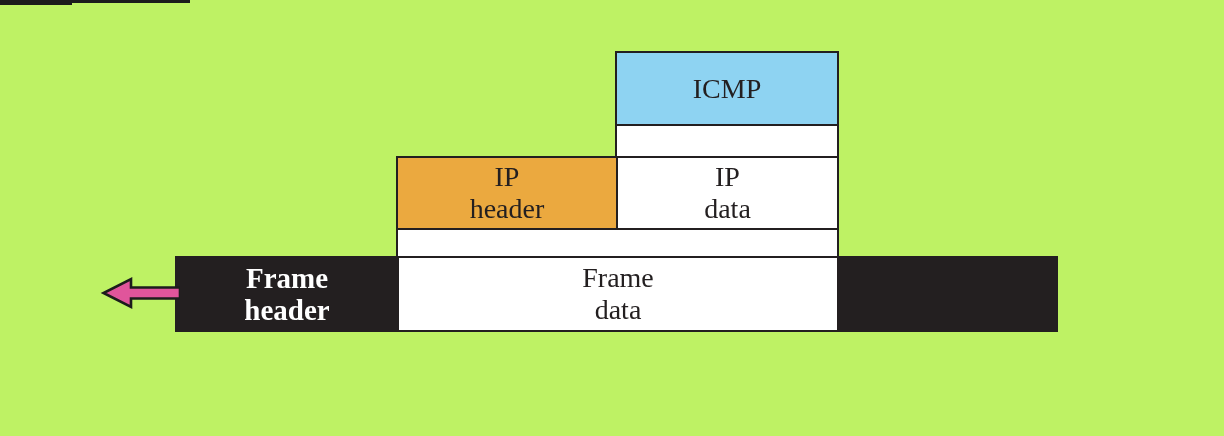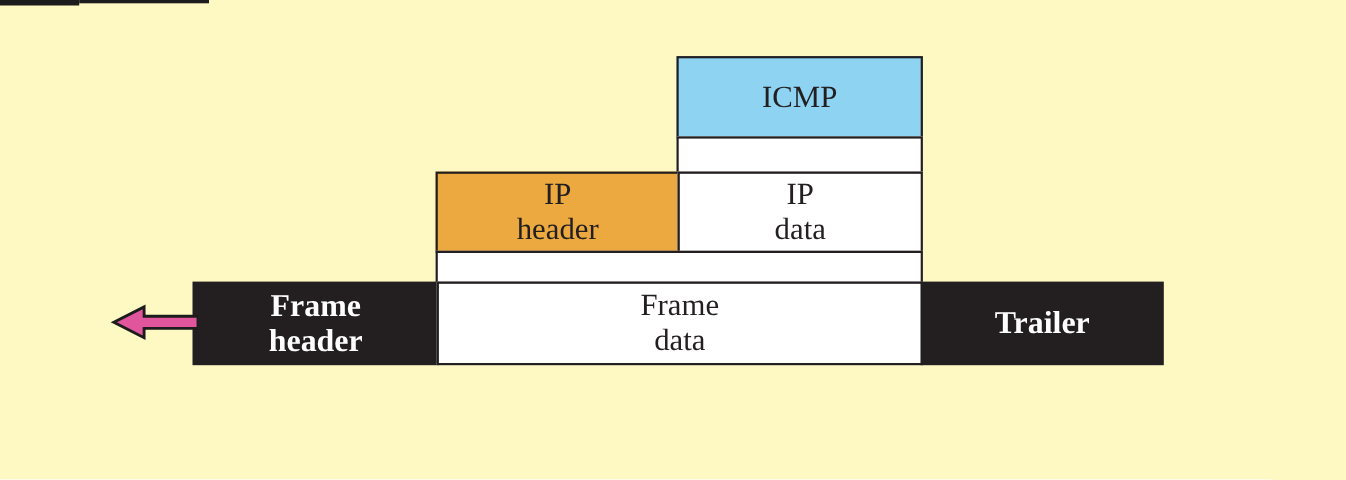--- a/index.html
+++ b/index.html
@@ -1,21 +1,21 @@
 <!DOCTYPE html>
 <html><head>
 <meta charset="utf-8">
 <style>
   * { margin: 0; padding: 0; box-sizing: border-box; }
   html, body { background: #ffffff; }
   .canvas {
     position: relative;
     width: 1224px;
     height: 436px;
-    background: #fef9c3;
+    background: #bef264;
     overflow: hidden;
     font-family: "Liberation Serif", "DejaVu Serif", serif;
   }
   .box {
     position: absolute;
     border: 2px solid #231F20;
     background: #ffffff;
     display: flex;
     flex-direction: column;
     align-items: center;
@@ -83,21 +83,20 @@
     <span class="ln">Frame</span>
     <span class="ln">header</span>
   </div>
 
   <div class="box frame-data">
     <span class="ln">Frame</span>
     <span class="ln">data</span>
   </div>
 
   <div class="solid trailer">
-    <span class="ln">Trailer</span>
   </div>
 
   <div class="arrow-wrap">
     <svg width="80" height="34" viewBox="0 0 80 34">
       <polygon points="80,11.5 31,11.5 31,3 3.5,17 31,31 31,22.5 80,22.5" fill="#E0559B" stroke="#1c1c1c" stroke-width="2.6" stroke-linejoin="miter"></polygon>
     </svg>
   </div>
 
 </div>
 

